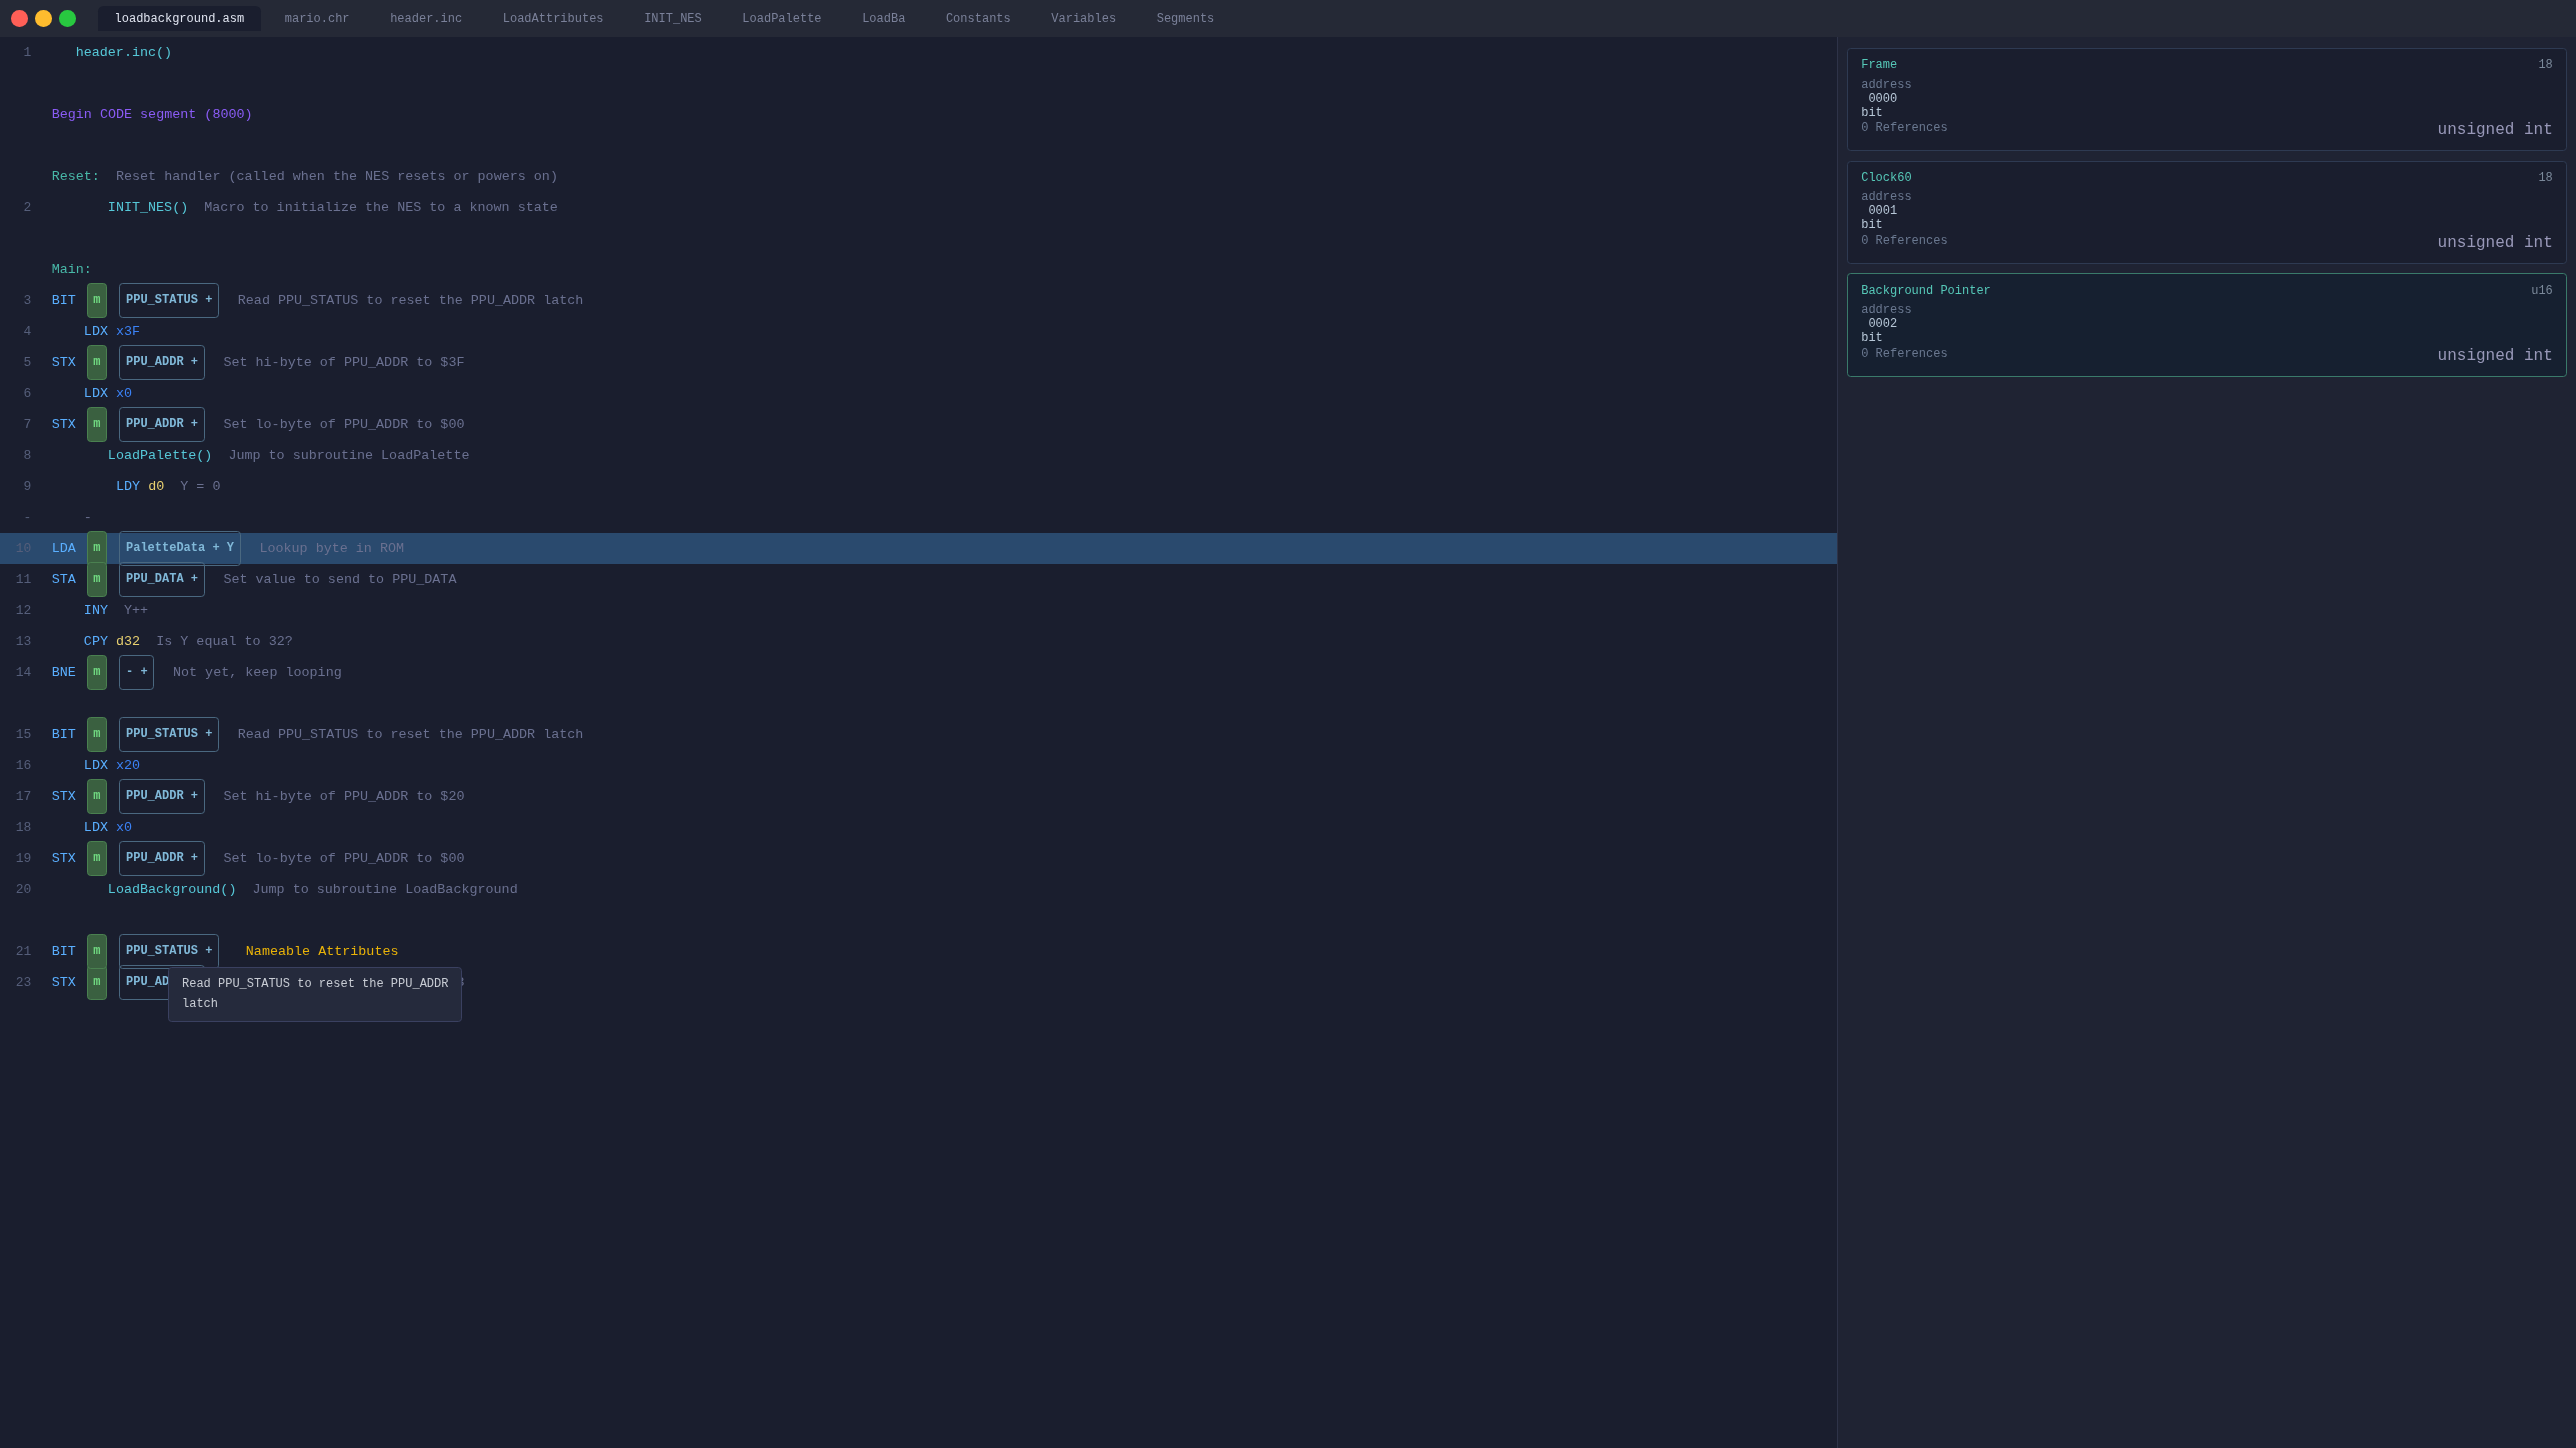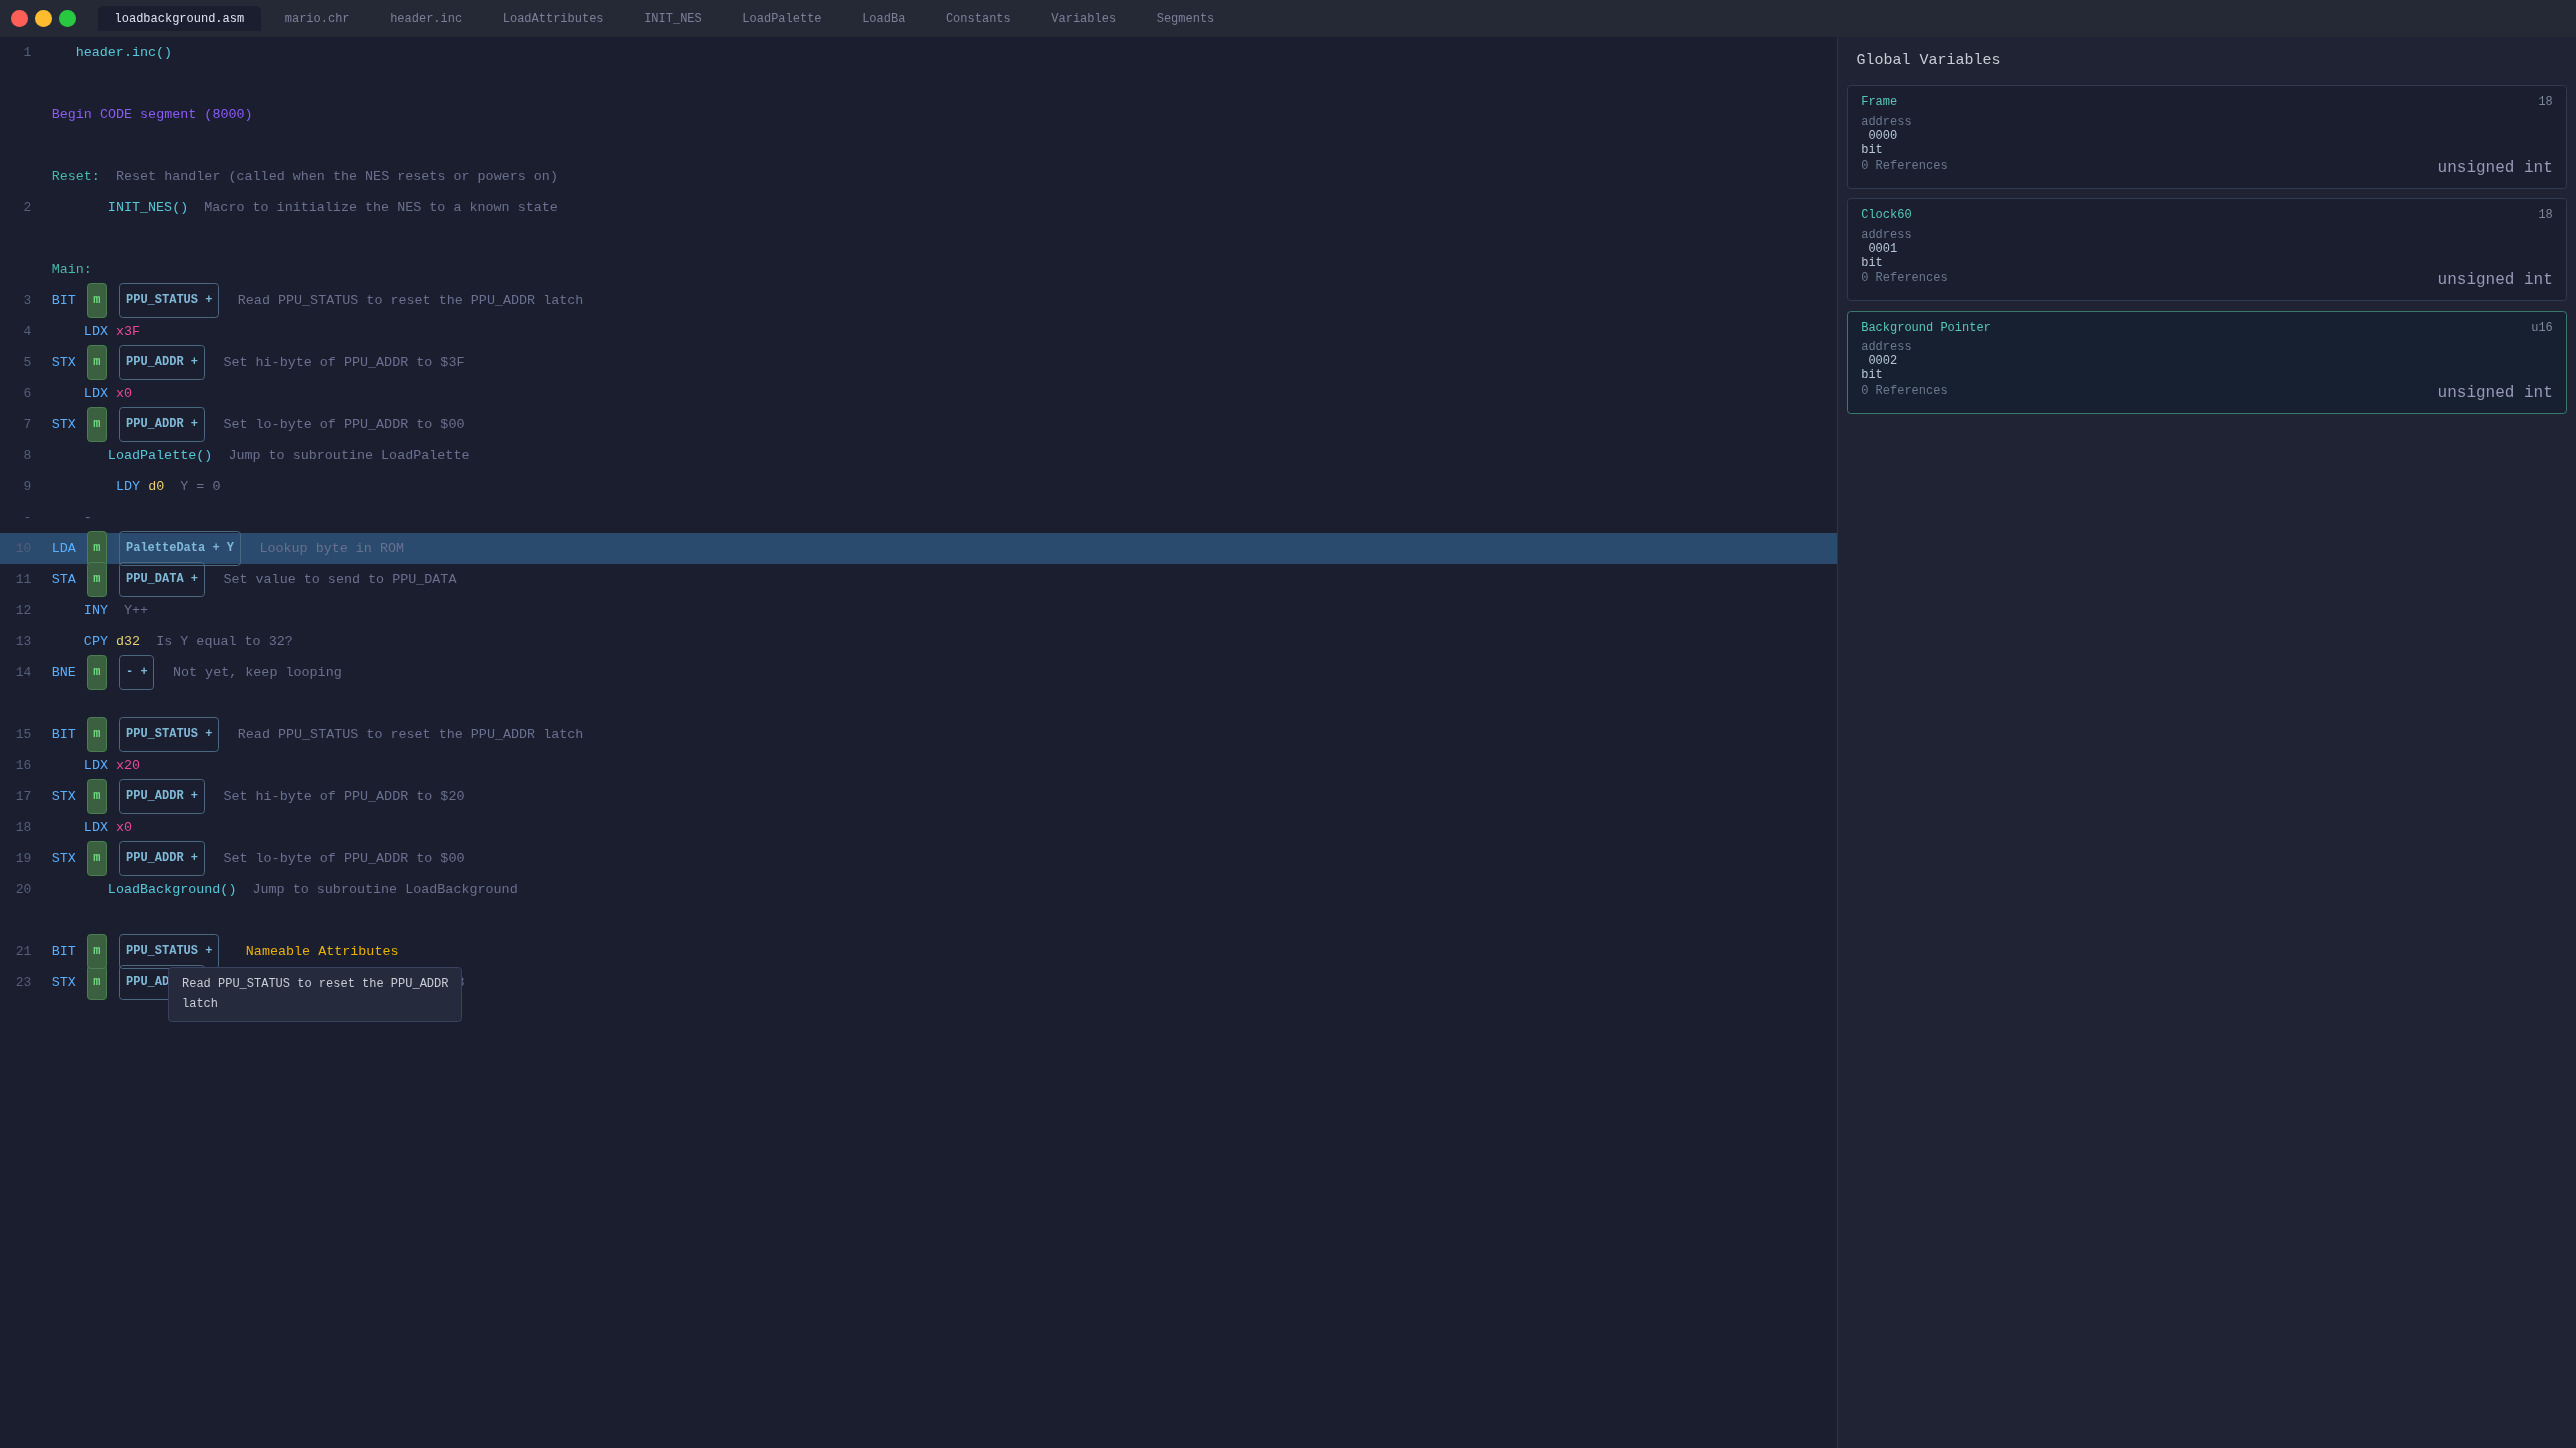--- a/index.html
+++ b/index.html
@@ -79,21 +79,21 @@
     }
     .line-content {
       flex: 1;
       padding-left: 3.7px;
       white-space: pre;
     }
     
     .c-orange { color: #8b5cf6; }
     .c-cyan { color: #56c8d8; margin-left: 24px; }
     .c-blue { color: #5aafff; }
-    .c-purple { color: #ec4899; }
+    .c-purple { color: #3b82f6; }
     .c-yellow { color: #e8d070; }
     .c-white { color: #eab308; }
     .c-gray { color: #6a7090; }
     .c-teal { color: #48b8a8; }
     
     .badge {
       display: inline-flex;
       align-items: center;
       border-radius: 3.7px;
       padding: 0.9px 5.5px;
@@ -350,21 +350,20 @@
     </div>
 
 
     <div class="code-line">
       <span class="line-num">23</span>
       <span class="line-content code-inline">    <span class="c-blue">STX</span>&nbsp;<span class="badge badge-m">m</span>&nbsp;<span class="badge badge-label">PPU_ADDR +</span>&nbsp;<span class="c-gray"> Set hi-byte of PPU_ADDR to $23</span></span>
     </div>
   </div>
 
   <div class="sidebar">
-    <div class="sidebar-title">Global Variables</div>
 
     <div class="var-card">
       <div class="var-header">
         <span class="var-name">Frame</span>
         <span class="var-size">18</span>
       </div>
       <div class="var-detail">
         address &nbsp;<span class="val">0000</span>&nbsp;&nbsp;&nbsp;&nbsp;&nbsp;&nbsp;&nbsp;&nbsp;&nbsp;&nbsp;&nbsp;&nbsp;&nbsp;&nbsp;&nbsp;&nbsp;&nbsp;&nbsp;&nbsp;&nbsp;&nbsp;&nbsp;&nbsp;&nbsp;&nbsp;&nbsp;&nbsp;&nbsp;&nbsp;&nbsp;&nbsp;&nbsp;&nbsp;&nbsp;&nbsp;&nbsp;&nbsp;&nbsp;&nbsp;&nbsp;&nbsp;&nbsp;&nbsp;&nbsp;&nbsp;&nbsp;&nbsp;&nbsp;&nbsp;&nbsp;&nbsp;&nbsp;&nbsp;&nbsp;&nbsp;&nbsp;&nbsp;&nbsp;&nbsp;&nbsp;&nbsp;&nbsp;&nbsp;&nbsp;&nbsp;&nbsp;&nbsp;&nbsp;&nbsp;&nbsp;&nbsp;&nbsp;&nbsp;&nbsp;&nbsp;&nbsp;&nbsp;&nbsp;&nbsp;&nbsp;&nbsp;&nbsp;&nbsp;&nbsp;&nbsp;&nbsp;&nbsp;&nbsp;&nbsp;&nbsp;&nbsp;&nbsp;&nbsp;&nbsp;&nbsp;<span class="val">8 bit</span>
       </div>
       <div style="display:flex; justify-content:space-between;">

